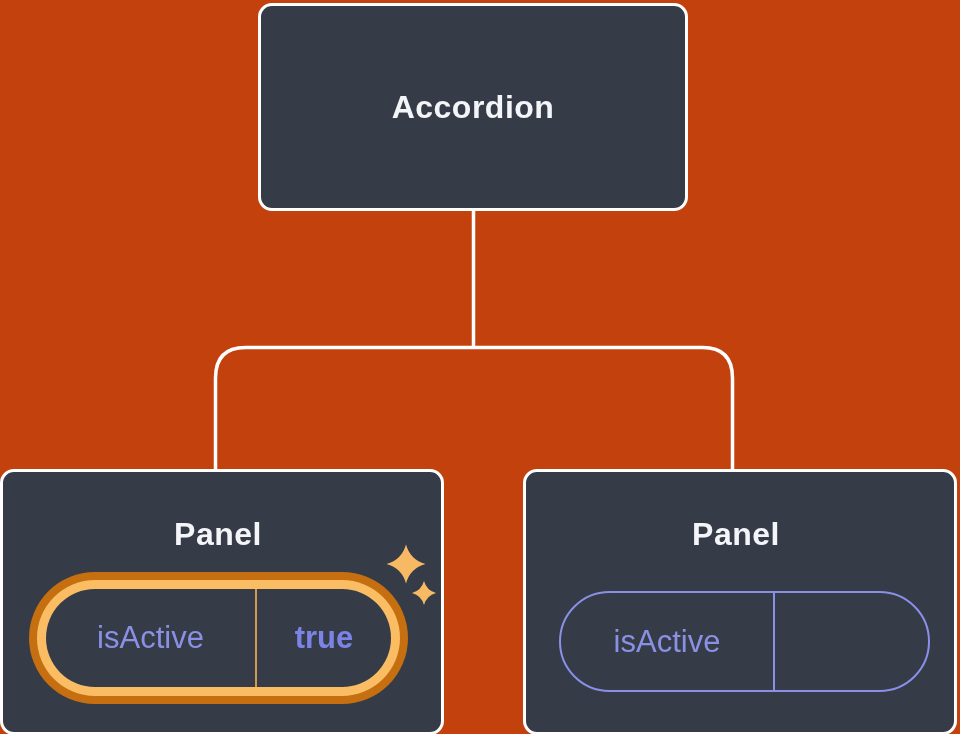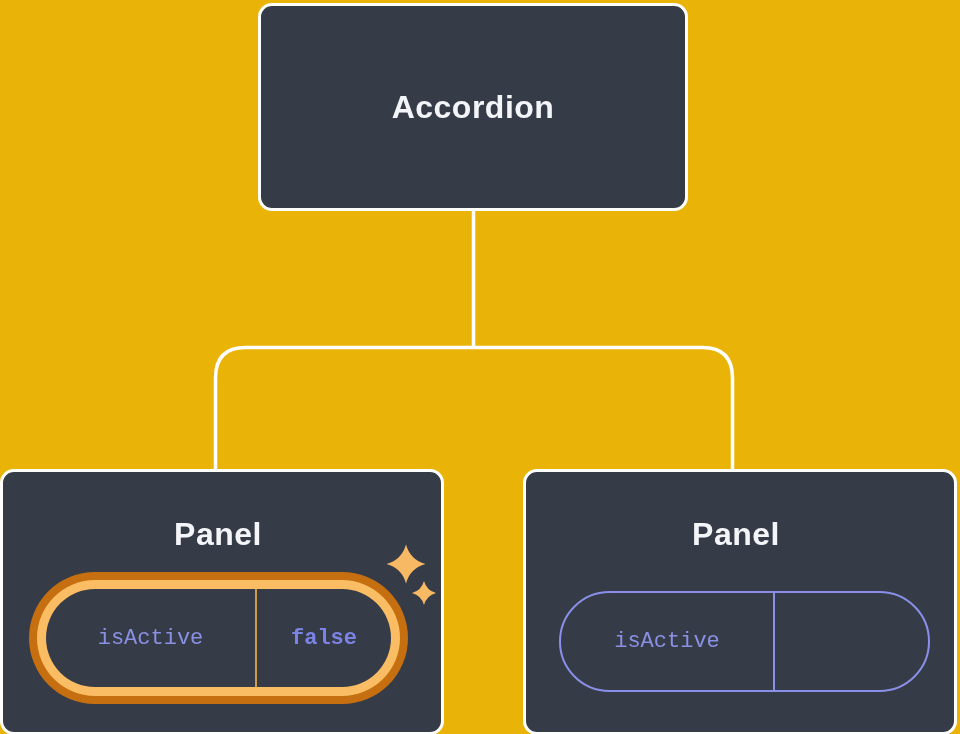--- a/index.html
+++ b/index.html
@@ -4,21 +4,21 @@
 <style>
   html, body { margin: 0; padding: 0; }
   body {
     font-family: "Liberation Sans", sans-serif;
     -webkit-font-smoothing: antialiased;
   }
   .canvas {
     position: relative;
     width: 960px;
     height: 734px;
-    background: #eab308;
+    background: #c2410c;
     overflow: hidden;
   }
   .connectors {
     position: absolute;
     left: 0; top: 0;
     width: 960px; height: 734px;
     z-index: 1;
   }
   .connectors path {
     stroke: #FFFFFF;
@@ -96,23 +96,22 @@
     box-sizing: border-box;
     display: flex;
     align-items: stretch;
     overflow: hidden;
     z-index: 2;
   }
   .pill-cell {
     display: flex;
     align-items: center;
     justify-content: center;
-    font-size: 22px;
+    font-size: 31px;
     color: #8A91E4;
-    font-family: Liberation Mono, monospace;
   }
   .cell-key-active   { width: 209px; }
   .cell-val-active   { flex: 1; font-weight: 700; color: #7B84E6; }
   .cell-key-inactive { width: 212px; }
   .cell-val-inactive { flex: 1; }
   .pill-divider {
     width: 2px;
     align-self: stretch;
   }
   .divider-gold   { background: #CF9C4C; }
@@ -140,21 +139,21 @@
   </div>
 
   <div class="node node-panel-left">
     <div class="node-title panel-title">Panel</div>
 
     <div class="pill-glow">
       <div class="pill-gold">
         <div class="pill-dark">
           <div class="pill-cell cell-key-active">isActive</div>
           <div class="pill-divider divider-gold"></div>
-          <div class="pill-cell cell-val-active">false</div>
+          <div class="pill-cell cell-val-active">true</div>
         </div>
       </div>
     </div>
   </div>
 
   <svg class="sparkles" viewBox="0 0 64 72" xmlns="http://www.w3.org/2000/svg">
     <path d="M26 6.5 Q30.2 21.8 45.5 26 Q30.2 30.2 26 45.5 Q21.8 30.2 6.5 26 Q21.8 21.8 26 6.5 Z"></path>
     <path d="M44 43 Q46.6 52.4 56 55 Q46.6 57.6 44 67 Q41.4 57.6 32 55 Q41.4 52.4 44 43 Z"></path>
   </svg>
 

